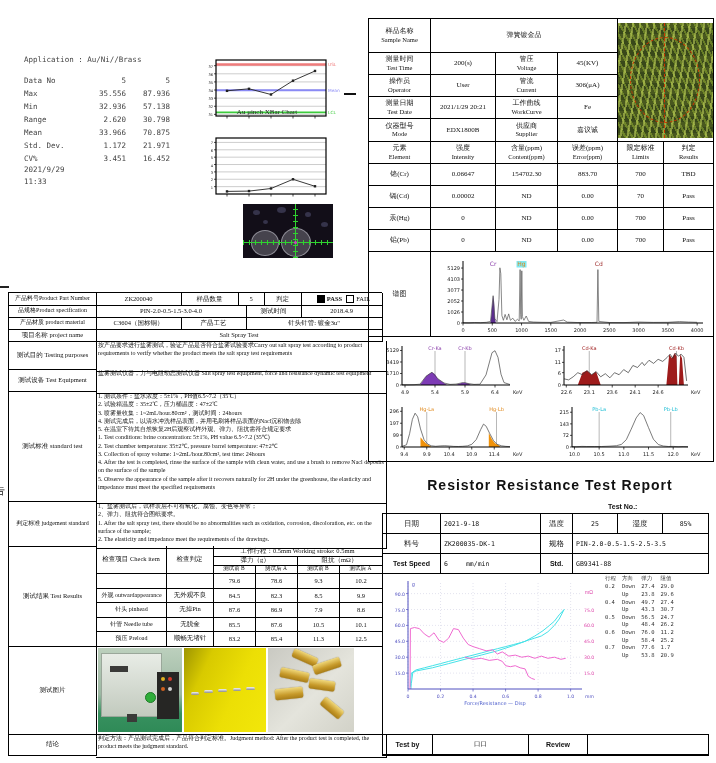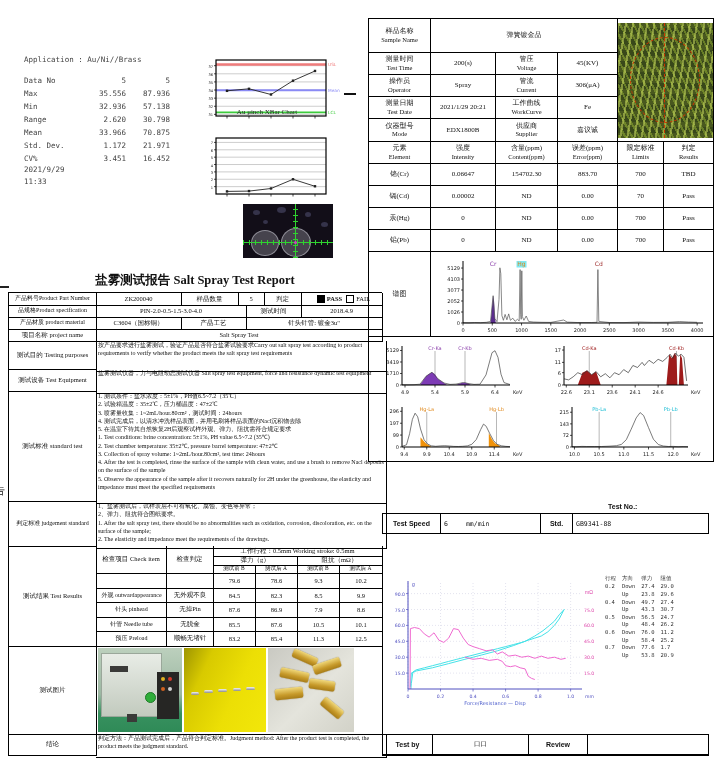--- a/index.html
+++ b/index.html
@@ -255,21 +255,21 @@
             <span class="cn">管压</span>
             <span class="en">Voltage</span>
           </td>
         <td>45(KV)</td>
       </tr>
       <tr style="height:22px;">
         <td>
             <span class="cn">操作员</span>
             <span class="en">Operator</span>
           </td>
-        <td>Spray</td>
+        <td>User</td>
         <td>
             <span class="cn">管流</span>
             <span class="en">Current</span>
           </td>
         <td>306(μA)</td>
       </tr>
       <tr style="height:22px;">
         <td>
             <span class="cn">测量日期</span>
             <span class="en">Test Date</span>
@@ -522,21 +522,20 @@
                 <line x1="25" y1="7" x2="25" y2="47" stroke="#000" stroke-width="1"></line>
                 <line x1="25" y1="47" x2="141" y2="47" stroke="#000" stroke-width="1"></line>
                 <text x="144" y="55.5" font-size="5" fill="#222">KeV</text>
               </svg>
             </div>
         </td>
       </tr>
     </tbody>
   </table>
 
-  <div class="abs sl-title" style="left:40px;top:272px;width:310px;">盐雾测试报告 Salt Spray Test Report</div>
 
   <div class="abs" style="left:8px;top:292px;width:373px;height:463px;border-left:1px solid #000;border-top:1px solid #000;">
 
     <div class="cell" style="left:0;top:0;width:87px;height:12px;font-size:6px;">产品料号Product Part Number</div>
     <div class="cell" style="left:87px;top:0;width:85px;height:12px;">ZK200040</div>
     <div class="cell" style="left:172px;top:0;width:57px;height:12px;">样品数量</div>
     <div class="cell" style="left:229px;top:0;width:26px;height:12px;">5</div>
     <div class="cell" style="left:255px;top:0;width:37px;height:12px;">判定</div>
     <div class="cell" style="left:292px;top:0;width:81px;height:12px;">
       <span class="sq filled"></span>
@@ -676,32 +675,47 @@
         <div class="gpin" style="left:48%;top:38%;width:30%;height:12%;transform:rotate(8deg);"></div>
         <div class="gpin" style="left:8%;top:48%;width:32%;height:13%;transform:rotate(-6deg);"></div>
         <div class="gpin" style="left:60%;top:66%;width:28%;height:12%;transform:rotate(40deg);"></div>
       </div>
     </div>
 
     <div class="cell" style="left:0;top:441px;width:87px;height:21px;">结论</div>
     <div class="cell left" style="left:87px;top:441px;width:286px;height:21px;font-size:6px;">判定方法：产品测试完成后，产品符合判定标准。Judgment method: After the product test is completed, the product meets the judgment standard.</div>
   </div>
 
+  <div class="abs rs-title" style="left:400px;top:477px;width:300px;">Resistor Resistance Test Report</div>
   <div class="abs" style="left:608px;top:503px;font-size:7px;font-weight:700;">Test No.:</div>
 
   <table class="rs abs" style="left:382px;top:513px;width:326px;">
     <colgroup>
         <col style="width:58px">
         <col style="width:100px">
         <col style="width:32px">
         <col style="width:45px">
         <col style="width:45px">
         <col style="width:46px">
       </colgroup>
     <tbody>
+      <tr>
+        <td class="lb">日期</td>
+        <td class="val">2021-9-18</td>
+        <td class="lb">温度</td>
+        <td class="val" style="text-align:center;">25</td>
+        <td class="lb">湿度</td>
+        <td class="val" style="text-align:center;">85%</td>
+      </tr>
+      <tr>
+        <td class="lb">料号</td>
+        <td class="val">ZK200035-DK-1</td>
+        <td class="lb">规格</td>
+        <td class="val" colspan="3">PIN-2.0-0.5-1.5-2.5-3.5</td>
+      </tr>
       <tr>
         <td class="bd">Test Speed</td>
         <td><span class="val">6</span><span class="val" style="margin-left:18px;">mm/min</span></td>
         <td class="bd">Std.</td>
         <td class="val" colspan="3">GB9341-88</td>
       </tr>
     </tbody>
   </table>
 
   <div class="chart" style="left:385px;top:574px;width:213px;height:132px;">

